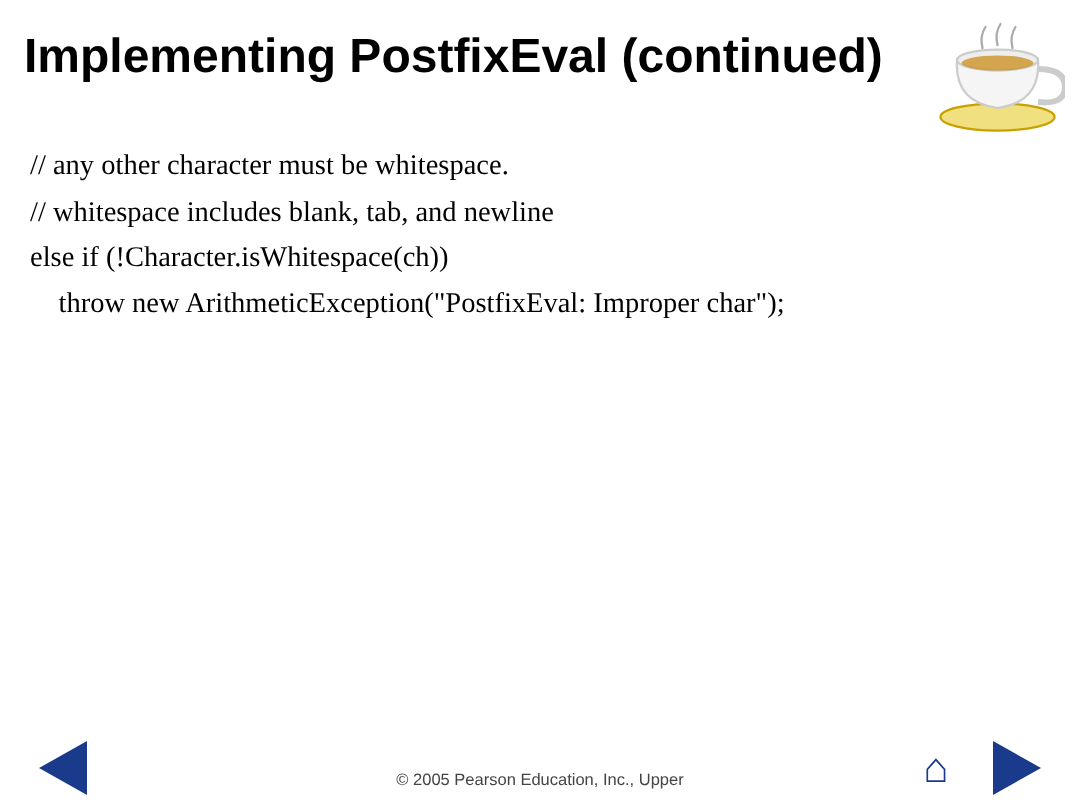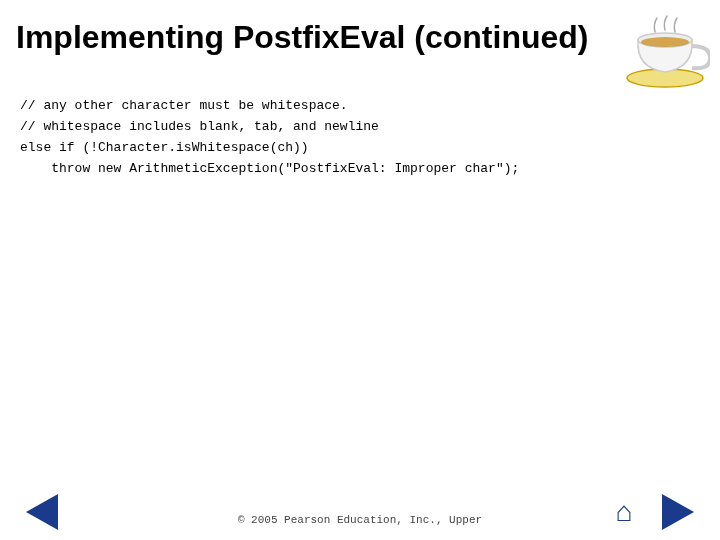--- a/index.html
+++ b/index.html
@@ -23,37 +23,36 @@
     .title {
       font-size: 32px;
       font-weight: bold;
       color: #000000;
       padding: 18px 20px 10px 16px;
       line-height: 1.2;
     }
 
     .code-block {
       margin: 30px 20px 10px 20px;
-      font-family: Liberation Mono, monospace;
-      font-size: 13px;
+      font-family: Liberation Serif, serif;
+      font-size: 19px;
       color: #000000;
       line-height: 1.6;
       white-space: pre;
     }
 
     .footer {
       position: absolute;
       bottom: 12px;
       left: 0;
       right: 0;
       text-align: center;
       font-size: 11px;
       color: #444444;
       line-height: 1.4;
-      font-family: Liberation Mono, monospace;
     }
 
     
     .nav-btn {
       position: absolute;
       bottom: 10px;
       width: 44px;
       height: 36px;
       display: flex;
       align-items: center;

